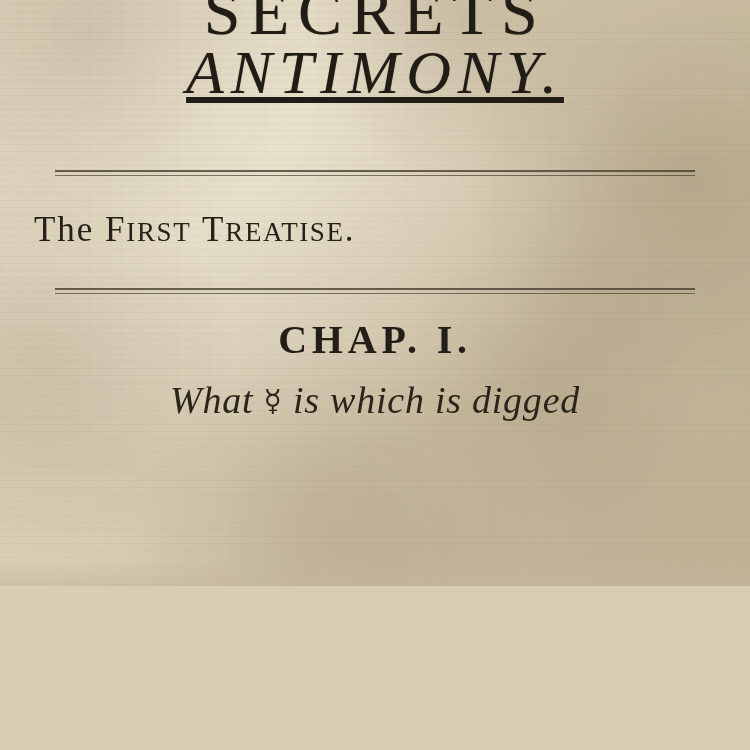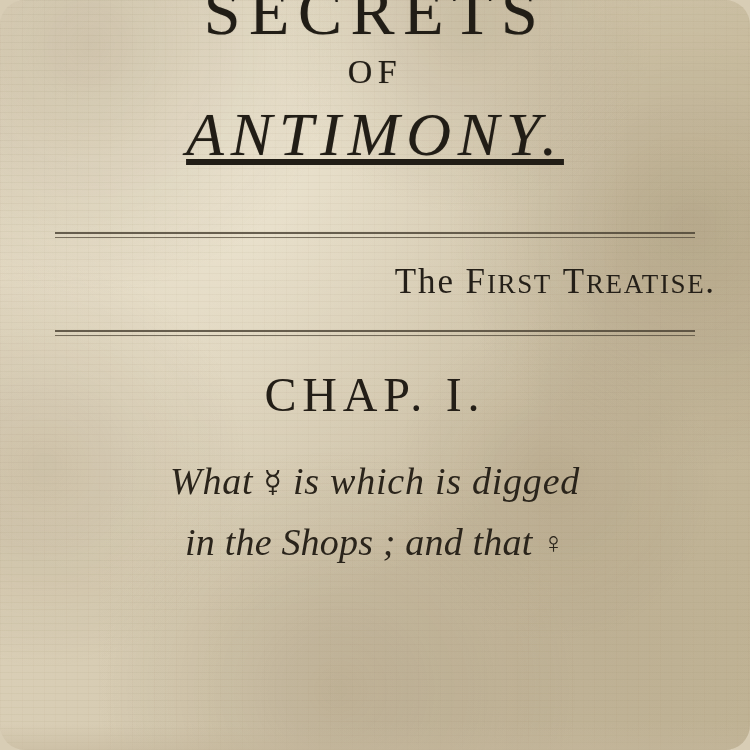--- a/index.html
+++ b/index.html
@@ -10,27 +10,26 @@
     width: 750px;
     height: 750px;
     overflow: hidden;
     background: #d8cdb5;
     font-family: "Liberation Serif", serif;
   }
 
   #page {
     position: relative;
     width: 750px;
-    height: 750px;
+    height: 586px;
     overflow: hidden;
     background:
       radial-gradient(ellipse at 30% 20%, rgba(255,250,235,0.55) 0%, rgba(255,250,235,0.0) 55%),
       radial-gradient(ellipse at 80% 85%, rgba(120,100,70,0.18) 0%, rgba(120,100,70,0.0) 60%),
       linear-gradient(100deg, #dbd0b8 0%, #d6cbb2 35%, #cfc3a8 70%, #c9bd9f 100%);
-    border-radius: 25px;
   }
 
   
   #page::before {
     content: "";
     position: absolute;
     inset: 0;
     pointer-events: none;
     background-image:
       repeating-linear-gradient(0deg, rgba(150,132,100,0.09) 0px, rgba(150,132,100,0.09) 1px, rgba(0,0,0,0) 1px, rgba(0,0,0,0) 7px),
@@ -111,48 +110,49 @@
   }
   .rule-pair .rule + .rule {
     margin-top: 3px;
   }
 
   .rule-top { margin-top: 66px; }
   .rule-bottom { margin-top: 14px; }
 
   
   .treatise {
-    text-align: right;
+    text-align: left;
     font-size: 35px;
-    line-height: 64px;
+    line-height: 84px;
     letter-spacing: 0.055em;
     color: #241f18;
     margin-top: 12px;
     white-space: nowrap;
   }
   .treatise .sc {
     font-size: 35px;
   }
   .treatise .small {
     font-size: 27px;
     letter-spacing: 0.06em;
   }
 
   
   .chap {
     text-align: center;
-    font-size: 48px;
+    font-size: 40px;
     letter-spacing: 0.12em;
-    margin-top: 31px;
+    margin-top: 22px;
     color: #231e17;
+    font-weight: bold;
   }
 
   
   .body-text {
-    margin-top: 30px;
+    margin-top: 8px;
     font-style: italic;
     font-size: 38px;
     line-height: 58px;
     text-align: center;
     color: #2a241b;
     letter-spacing: 0.005em;
   }
   .body-text .ln {
     display: block;
     white-space: nowrap;
@@ -179,21 +179,20 @@
   }
 </style>
 </head>
 <body>
 
 <div id="page">
   <div class="content">
 
     <div class="title-line title-secrets">SECRETS</div>
 
-    <div class="title-line title-of">OF</div>
 
     <div class="title-line title-antimony">ANTIMONY.</div>
 
     <div class="rule-pair rule-top">
       <div class="rule"></div>
       <div class="rule thin"></div>
     </div>
 
     <div class="treatise">
       <span class="sc">The</span><span>&nbsp;</span><span class="sc">F</span><span class="small">IRST</span><span>&nbsp;</span><span class="sc">T</span><span class="small">REATISE</span><span class="sc">.</span>
@@ -205,21 +204,17 @@
     </div>
 
     <div class="chap">CHAP. I.</div>
 
     <div class="body-text">
       <span class="ln l1">
         <span>What</span>
         <span class="sym">☿</span>
         <span>is which is digged</span>
       </span>
-      <span class="ln l3">
-        <span>in the Shops ;   and that</span>
-        <span class="sym">♀</span>
-      </span>
     </div>
 
   </div>
   <div class="fade-bottom"></div>
 </div>
 
 </body></html>

